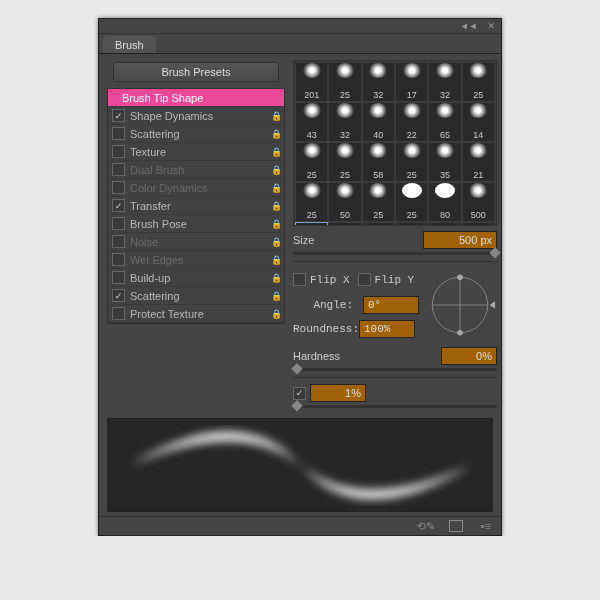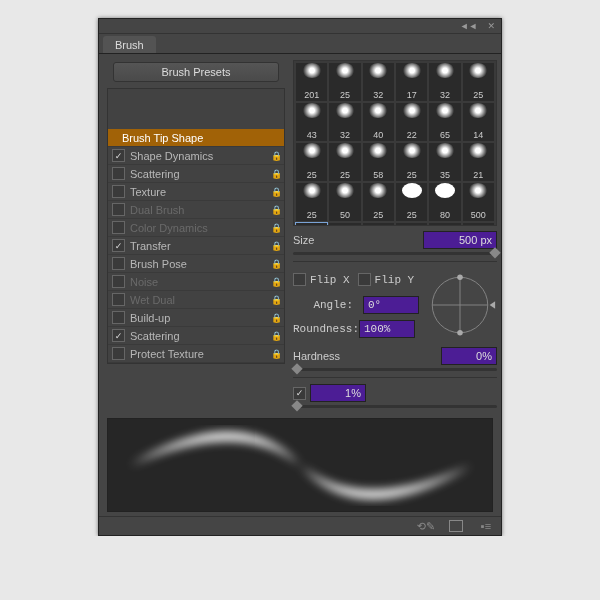--- a/index.html
+++ b/index.html
@@ -44,21 +44,21 @@
     cursor: pointer;
   }
   .optlist { border: 1px solid #333; background: #424242; }
   .opt {
     display: flex;
     align-items: center;
     height: 17px;
     padding: 0 4px;
     border-bottom: 1px solid #3a3a3a;
   }
-  .opt.sel { background: #a16207; color: #fff; margin-top: 40px; }
+  .opt.sel { background: #ec4899; color: #fff; }
   .opt.head { padding-left: 14px; }
   .opt .cb { width: 11px; height: 11px; border: 1px solid #666; background: #3a3a3a; margin-right: 5px; display:flex; align-items:center; justify-content:center; font-size:9px; color:#ddd;}
   .opt .lbl { flex:1; white-space: nowrap; overflow:hidden;}
   .opt .lock { width:9px; color:#777; font-size:9px; }
   .opt.dis .lbl { color: #6a6a6a; }
   .right { flex:1; }
   .thumbgrid {
     border: 1px solid #333;
     background: #3a3a3a;
     height: 160px;
@@ -78,21 +78,21 @@
     font-size: 9px; color:#ccc;
     padding-bottom:1px;
     cursor:pointer;
     position:relative;
     gap:12px;
   }
   .thumb .dot { width: 20px; height:20px; border-radius:50%; background: radial-gradient(circle,#fff 20%,rgba(255,255,255,0) 72%); margin:auto;}
   .thumb.solid .dot { background:#fff; }
   .thumb.sel { outline: 1px solid #7aa3d6; }
   .row { display:flex; align-items:center; margin-top:5px; font-size:11px; color:#ccc;}
-  .field { background:#4c1d95; border:1px solid #222; color:#ddd; padding:1px 4px; font-size:11px; text-align:left; height:14px; display:flex; align-items:center;}
+  .field { background:#a16207; border:1px solid #222; color:#ddd; padding:1px 4px; font-size:11px; text-align:left; height:14px; display:flex; align-items:center;}
   .slider { height:3px; background:#333; border-radius:2px; margin-top:3px; position:relative;}
   .slider .knob { position:absolute; width:8px; height:8px; background:#888; transform: translate(-50%,-40%) rotate(45deg); top:0;}
   .angle {
     width: 74px; height: 74px;
     margin-left: auto;
   }
   .angle svg { width:100%; height:100%; }
   .chk { width:11px; height:11px; border:1px solid #666; background:#3a3a3a; margin-right:4px; display:flex; align-items:center; justify-content:center; font-size:9px; color:#ddd;}
   .preview {
     margin: 6px 8px 4px;
@@ -161,21 +161,21 @@
             <span class="lbl">Brush Pose</span>
             <span class="lock">🔒</span>
           </div>
           <div class="opt dis">
             <div class="cb"></div>
             <span class="lbl">Noise</span>
             <span class="lock">🔒</span>
           </div>
           <div class="opt dis">
             <div class="cb"></div>
-            <span class="lbl">Wet Dual</span>
+            <span class="lbl">Wet Edges</span>
             <span class="lock">🔒</span>
           </div>
           <div class="opt">
             <div class="cb"></div>
             <span class="lbl">Build-up</span>
             <span class="lock">🔒</span>
           </div>
           <div class="opt">
             <div class="cb">✓</div>
             <span class="lbl">Scattering</span>

